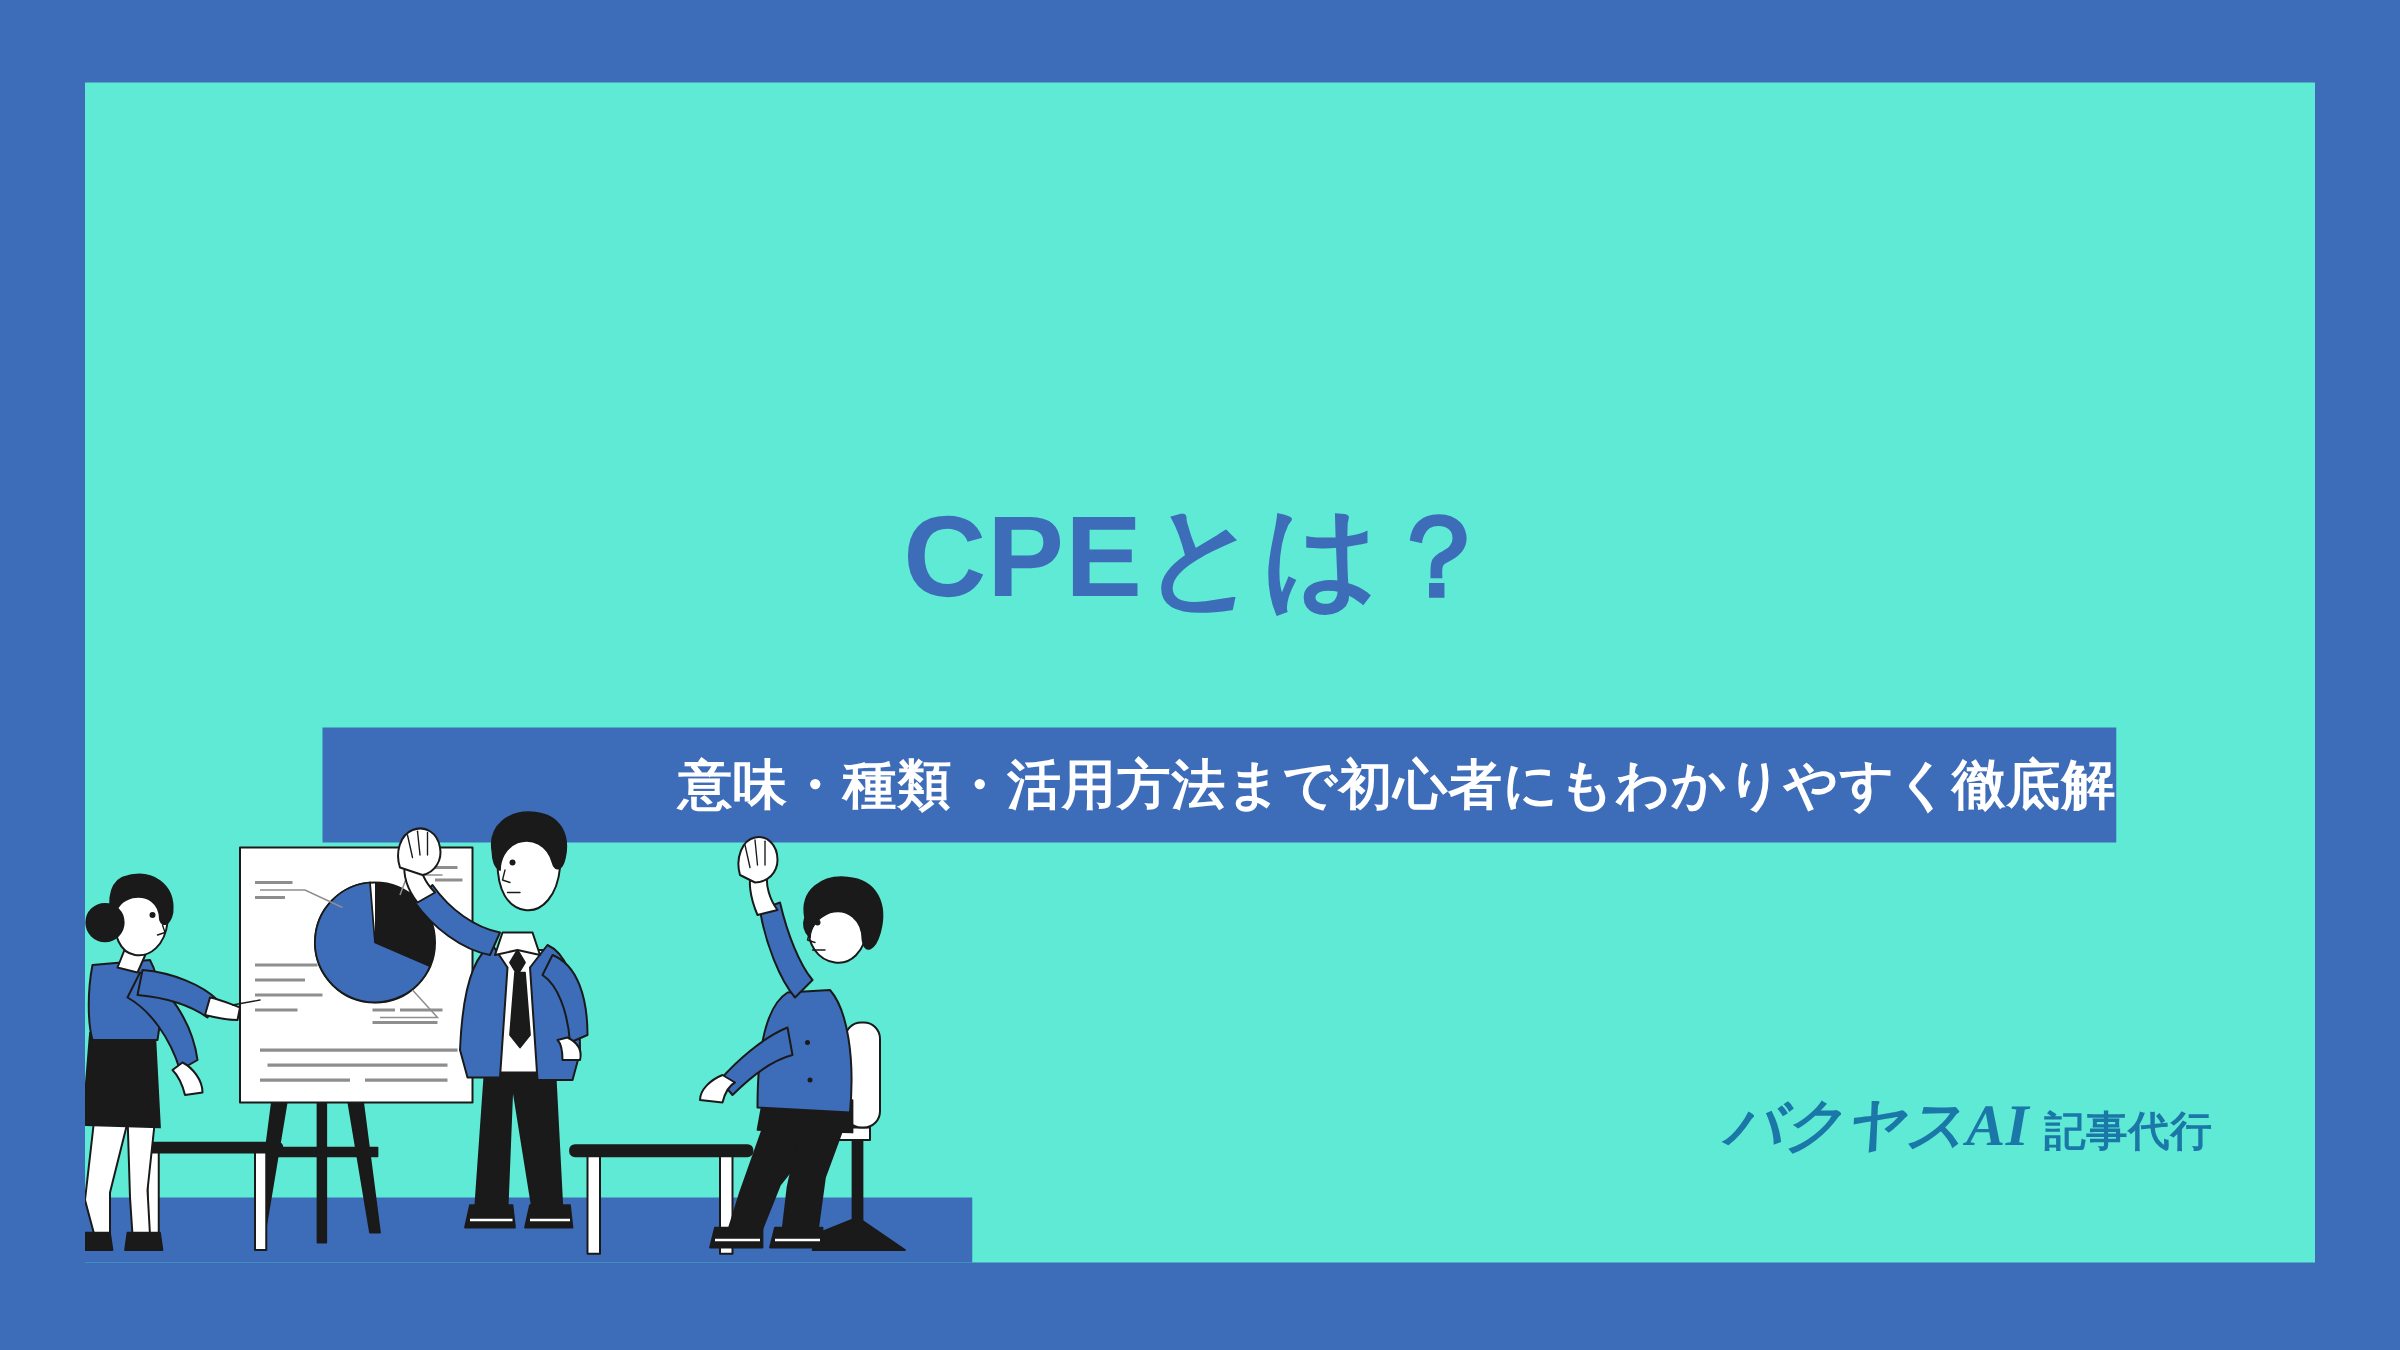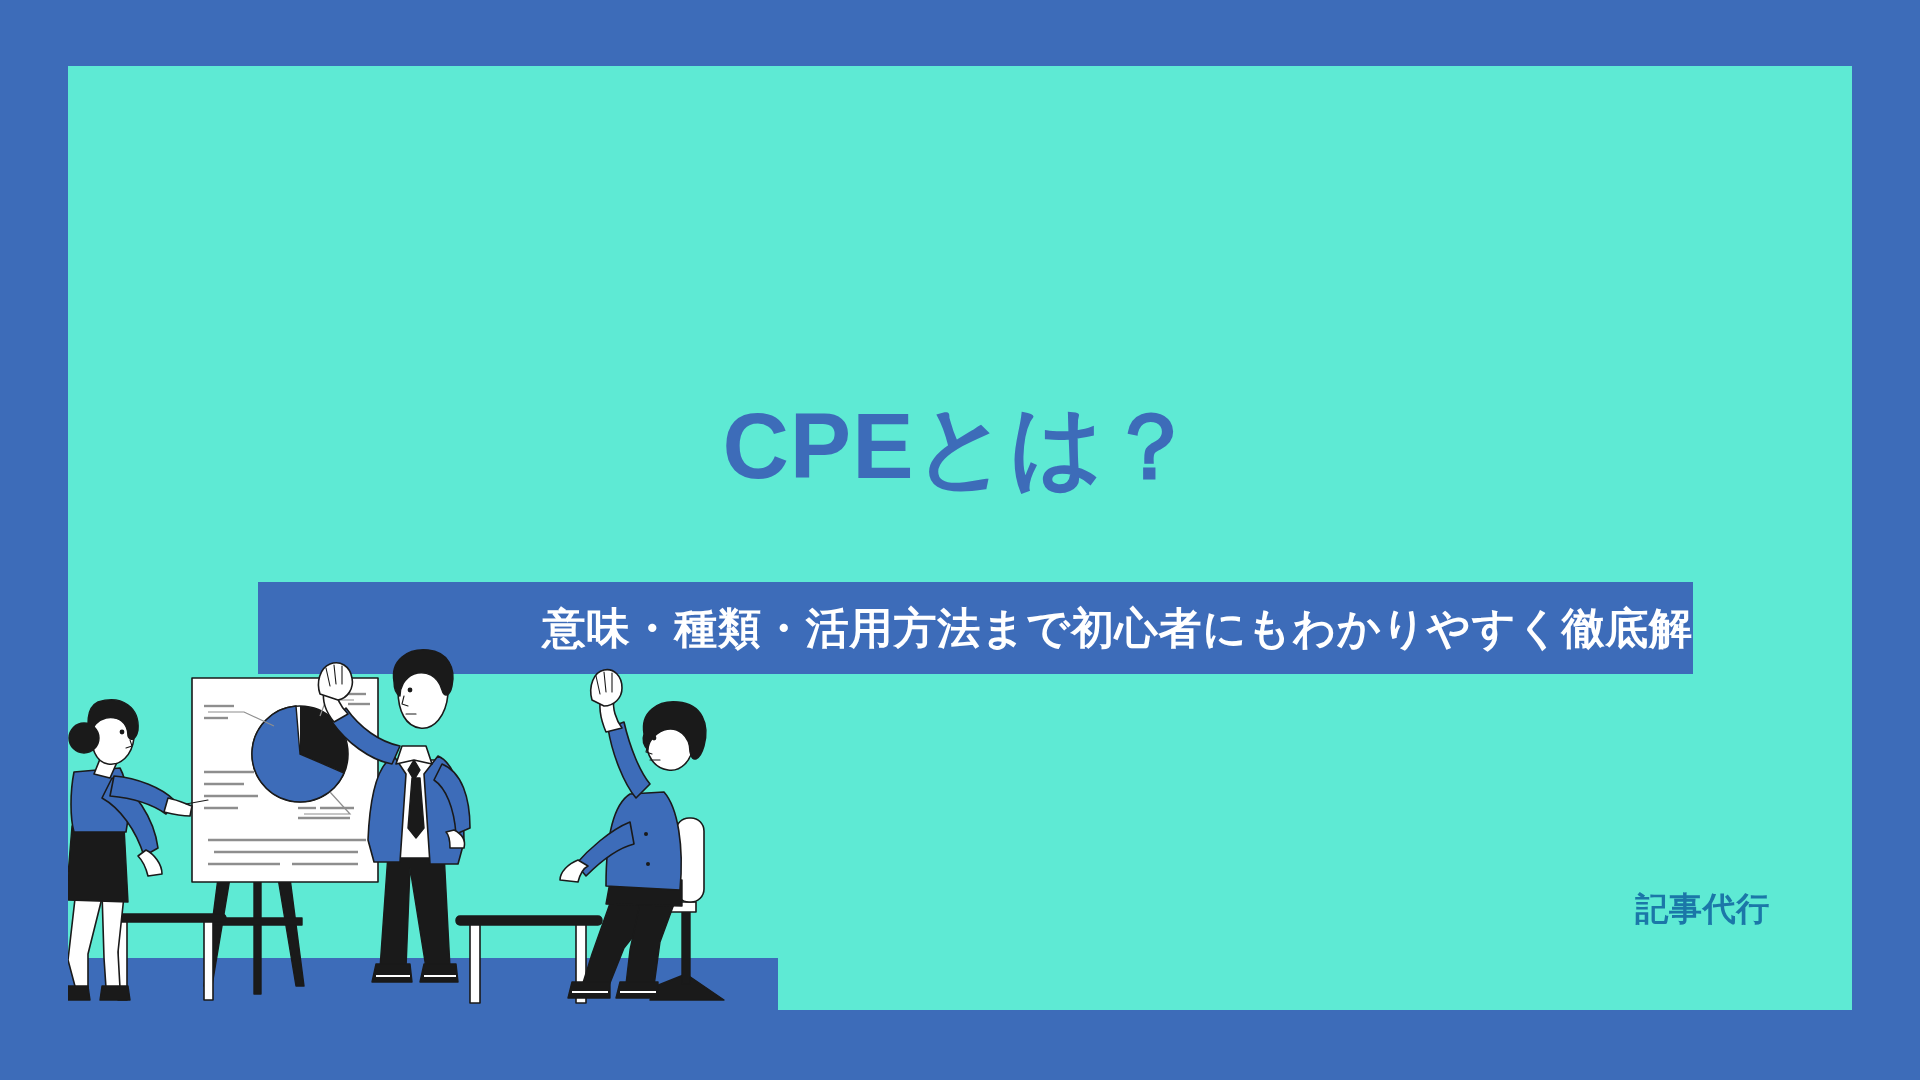--- a/index.html
+++ b/index.html
@@ -114,20 +114,21 @@
 
   <div id="card">
 
     <div id="title">CPEとは？</div>
 
     <div id="subtitle-banner">
       <span id="subtitle-text">意味・種類・活用方法まで初心者にもわかりやすく徹底解</span>
     </div>
 
     <div id="logo">
+      <span id="logo-main">バクヤスAI</span>
       <span id="logo-sub">記事代行</span>
     </div>
 
     <div id="illustration">
       <svg viewBox="0 0 720 370" xmlns="http://www.w3.org/2000/svg">
         <defs>
           <style>
             .ln   { fill:none; stroke:#1a1a1a; stroke-width:1.6; stroke-linecap:round; stroke-linejoin:round; }
             .lnT  { fill:none; stroke:#1a1a1a; stroke-width:1.1; stroke-linecap:round; stroke-linejoin:round; }
             .blu  { fill:#3d6cb9; stroke:#1a1a1a; stroke-width:1.6; stroke-linejoin:round; }

